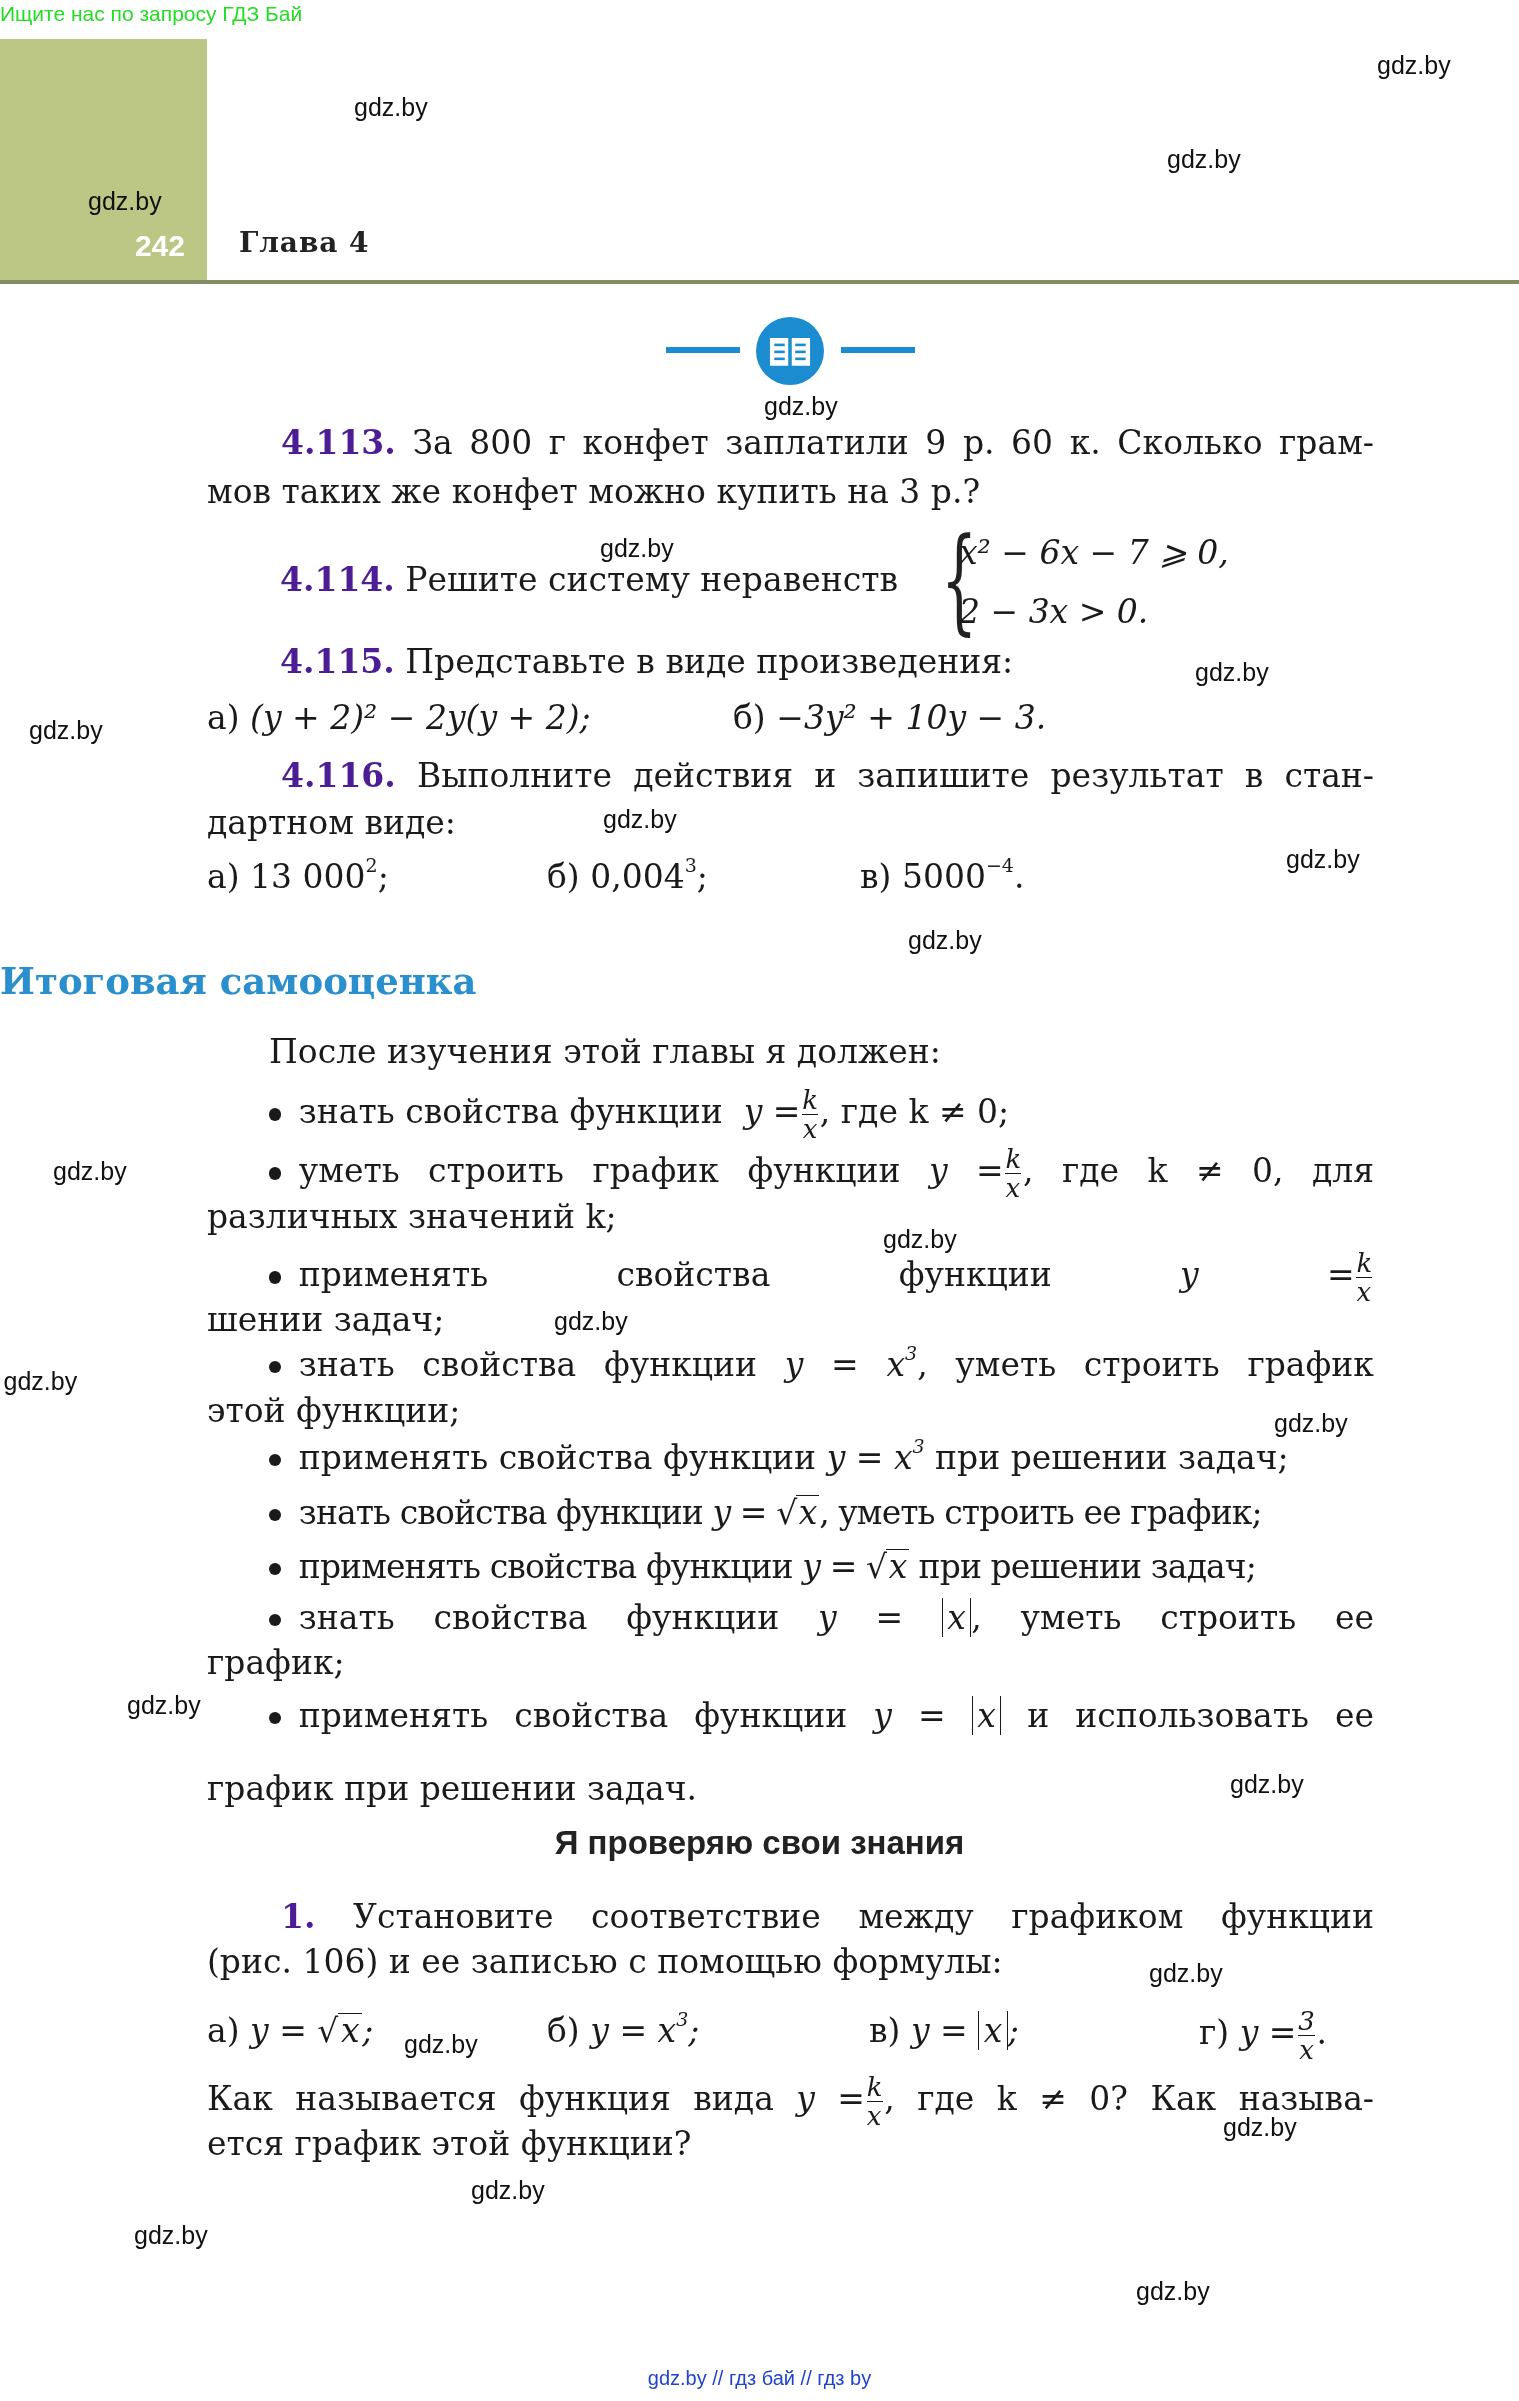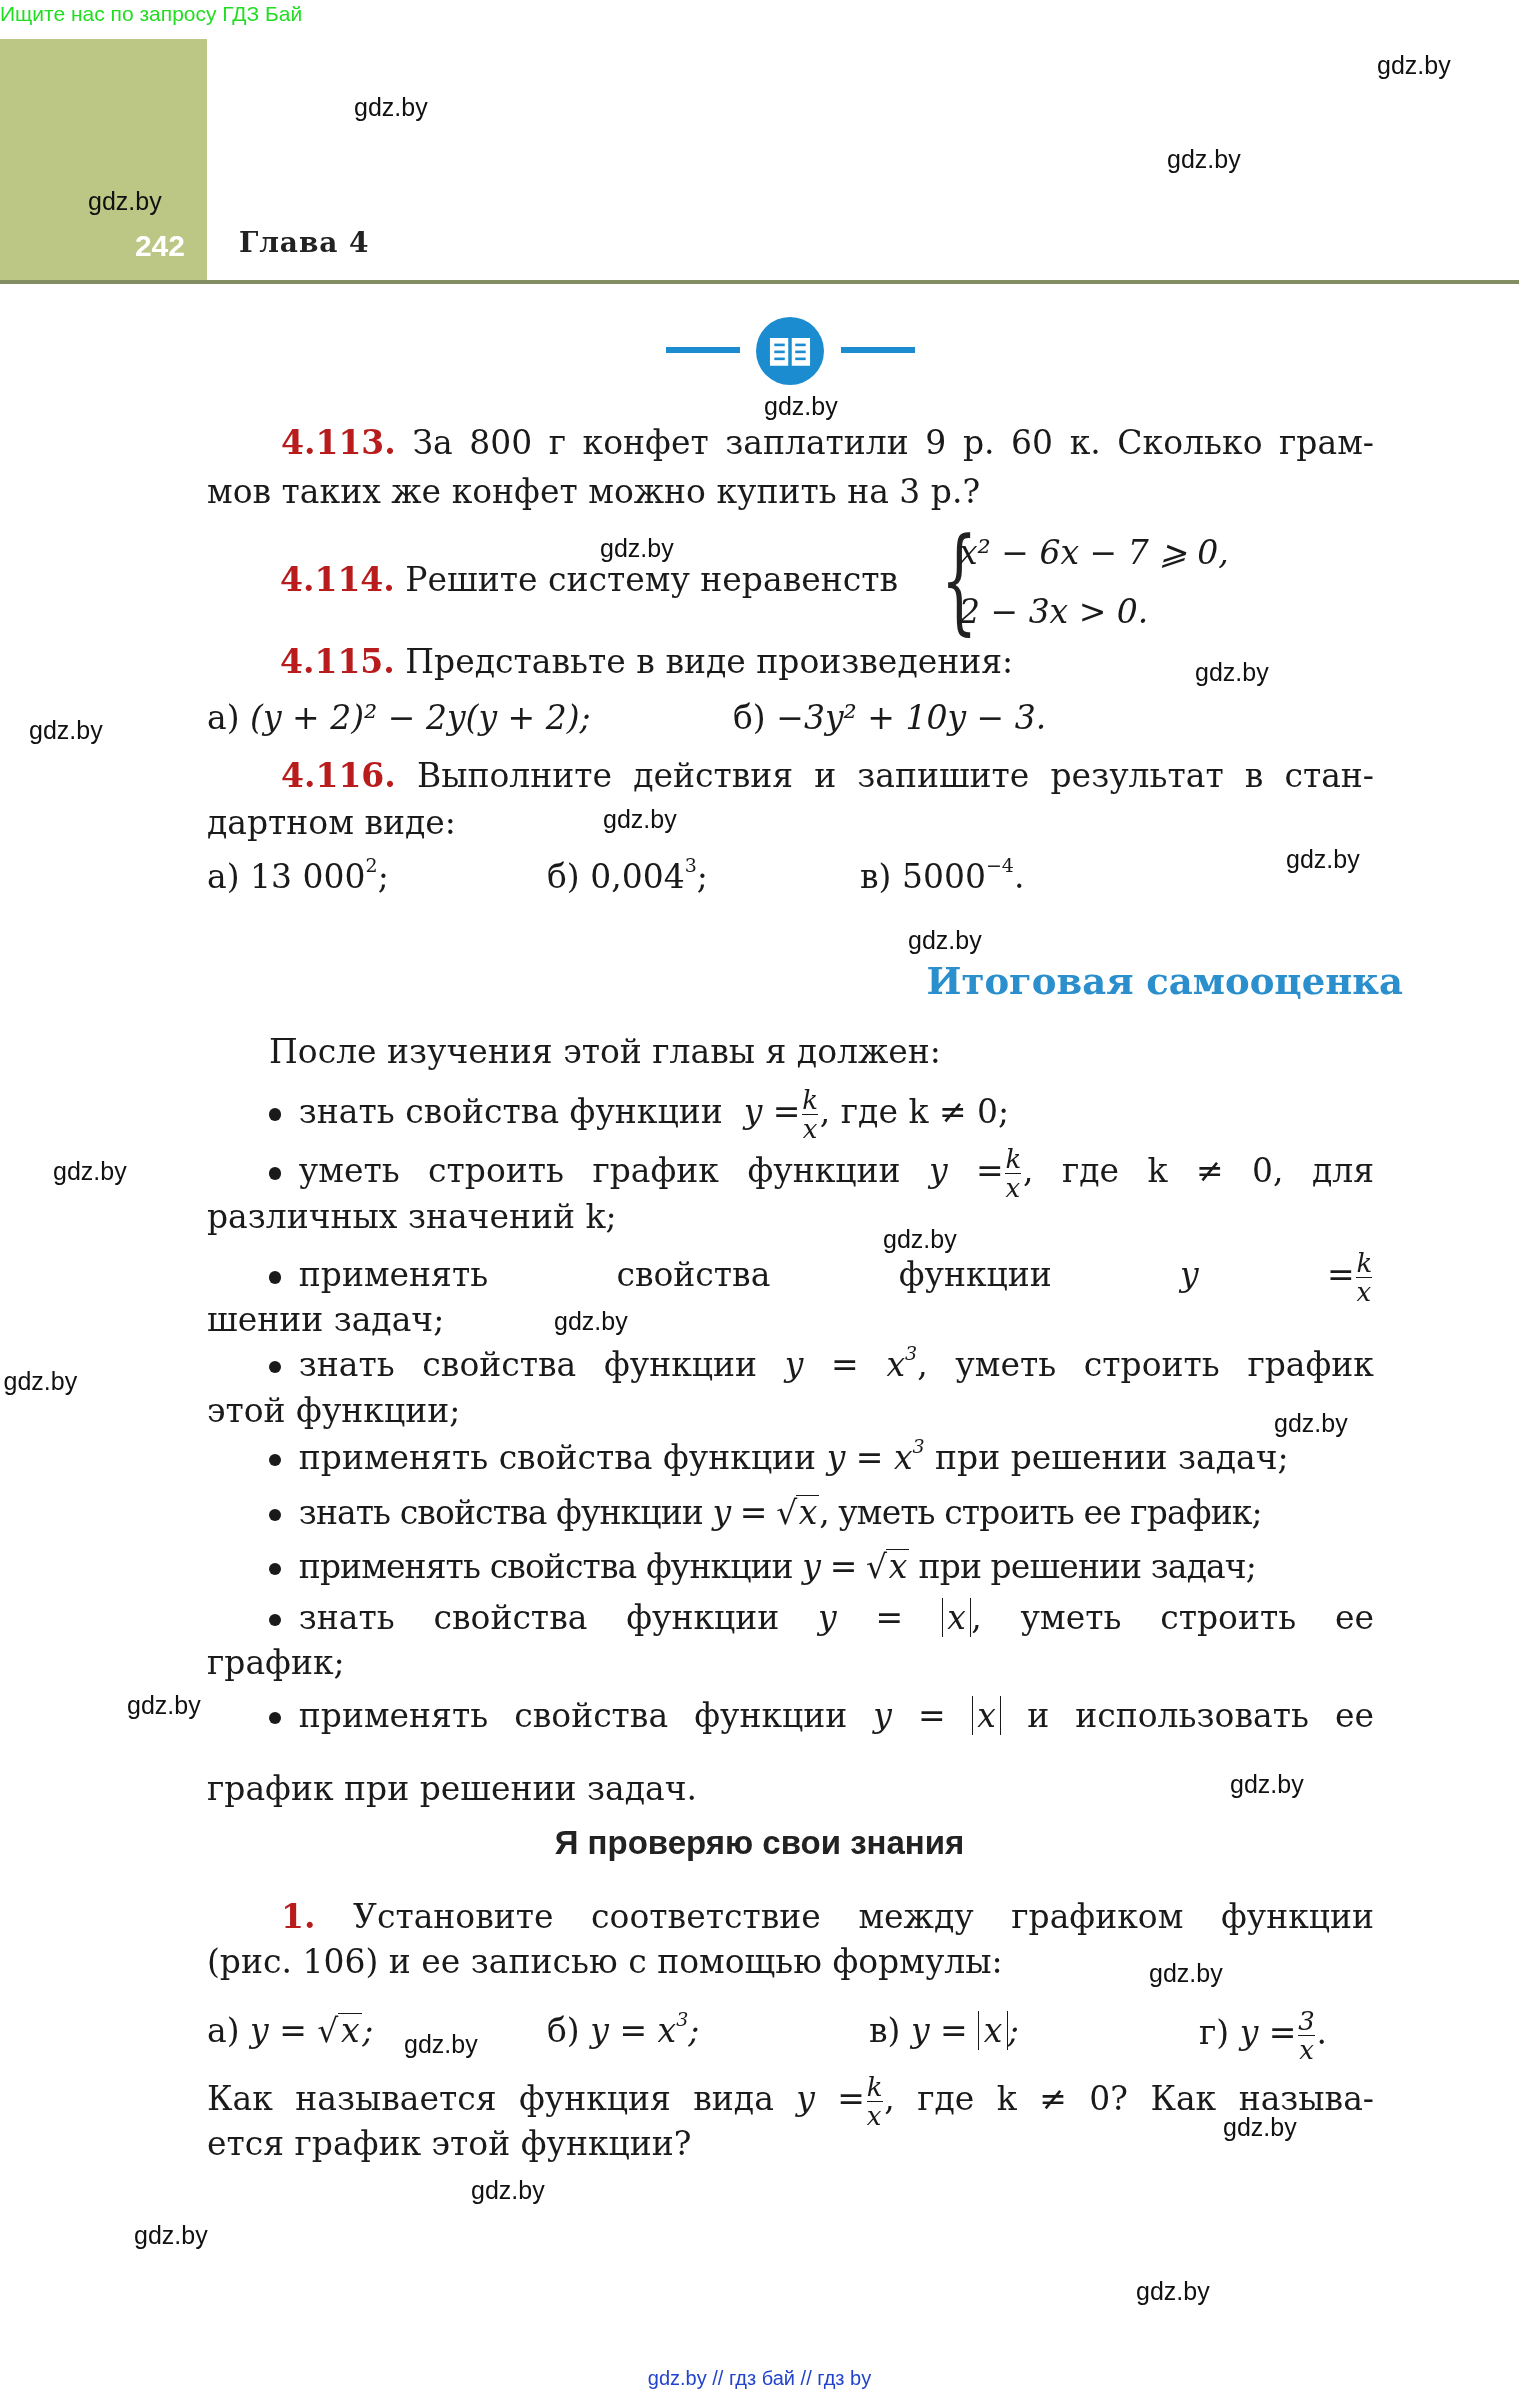--- a/index.html
+++ b/index.html
@@ -11,30 +11,30 @@
   .sidebar { position:absolute; left:0; top:39px; width:207px; height:243px; background:#bcc786; }
   .header-rule { position:absolute; left:0; top:280px; width:1519px; height:4.4px; background:#838d63; }
   .page-num { position:absolute; left:131px; top:229px; width:54px; text-align:right;
               font-family:"Liberation Sans", sans-serif; font-weight:bold; font-size:30px; color:#ffffff; }
   .chapter { position:absolute; left:239px; top:226px; font-family:"DejaVu Serif", serif;
              font-weight:bold; font-size:28px; color:#222; letter-spacing:0.9px; }
   .deco-line { position:absolute; top:347px; height:6.1px; background:#1a8ccf; }
   .book-circle { position:absolute; left:756px; top:317px; width:68px; height:68px; border-radius:50%;
                  background:#1a8ccf; }
   .line { position:absolute; left:207px; width:1167px; font-size:33px; line-height:46px; white-space:nowrap; }
-  .num { color:#b91c1c; font-weight:bold; }
+  .num { color:#4c1d95; font-weight:bold; }
   .just { text-align:justify; text-align-last:justify; }
   .it { font-style:italic; }
   sup { font-size:19px; vertical-align:15.8px; line-height:0; }
   .frac { display:inline-block; vertical-align:middle; text-align:center; font-style:italic; font-size:26px; line-height:26px; margin:0 1.8px; }
   .frac span { display:block; }
   .frac .bar { border-top:1.8px solid #1a1a1a; height:0; margin:0.9px 0; }
   .sqrt { display:inline-block; border-top:1.8px solid #1a1a1a; padding:0 2.6px; font-style:italic; line-height:33px; }
   .absv { display:inline-block; border-left:1.8px solid #1a1a1a; border-right:1.8px solid #1a1a1a; padding:0 4.4px; font-style:italic; line-height:39px; }
-  .section-title { position:absolute; left:0; width:1403px; text-align:right; font-weight:bold;
+  .section-title { position:absolute; left:0; width:1403px; text-align:left; font-weight:bold;
                    font-size:37px; color:#2a8fcc; }
   .subsection-title { position:absolute; left:0; width:1519px; text-align:center; font-weight:bold;
                       font-family:"Liberation Sans", sans-serif; font-size:33px; color:#222; }
   .brace { position:absolute; left:941px; top:523px; width:17.5px; height:119px;
            font-size:114px; line-height:114px; font-weight:100; color:#222; font-family:"DejaVu Serif", serif; transform:scaleX(0.5); transform-origin:left; }
   .footer { position:absolute; left:0; width:1519px; top:2367px; text-align:center;
             font-family:"Liberation Sans", sans-serif; font-size:20px; color:#2244cc; }
   .bullet { display:inline-block; width:12.3px; height:12.3px; background:#1a1a1a; border-radius:50%; vertical-align:middle; margin-right:17.5px; }
 </style>
 </head>

